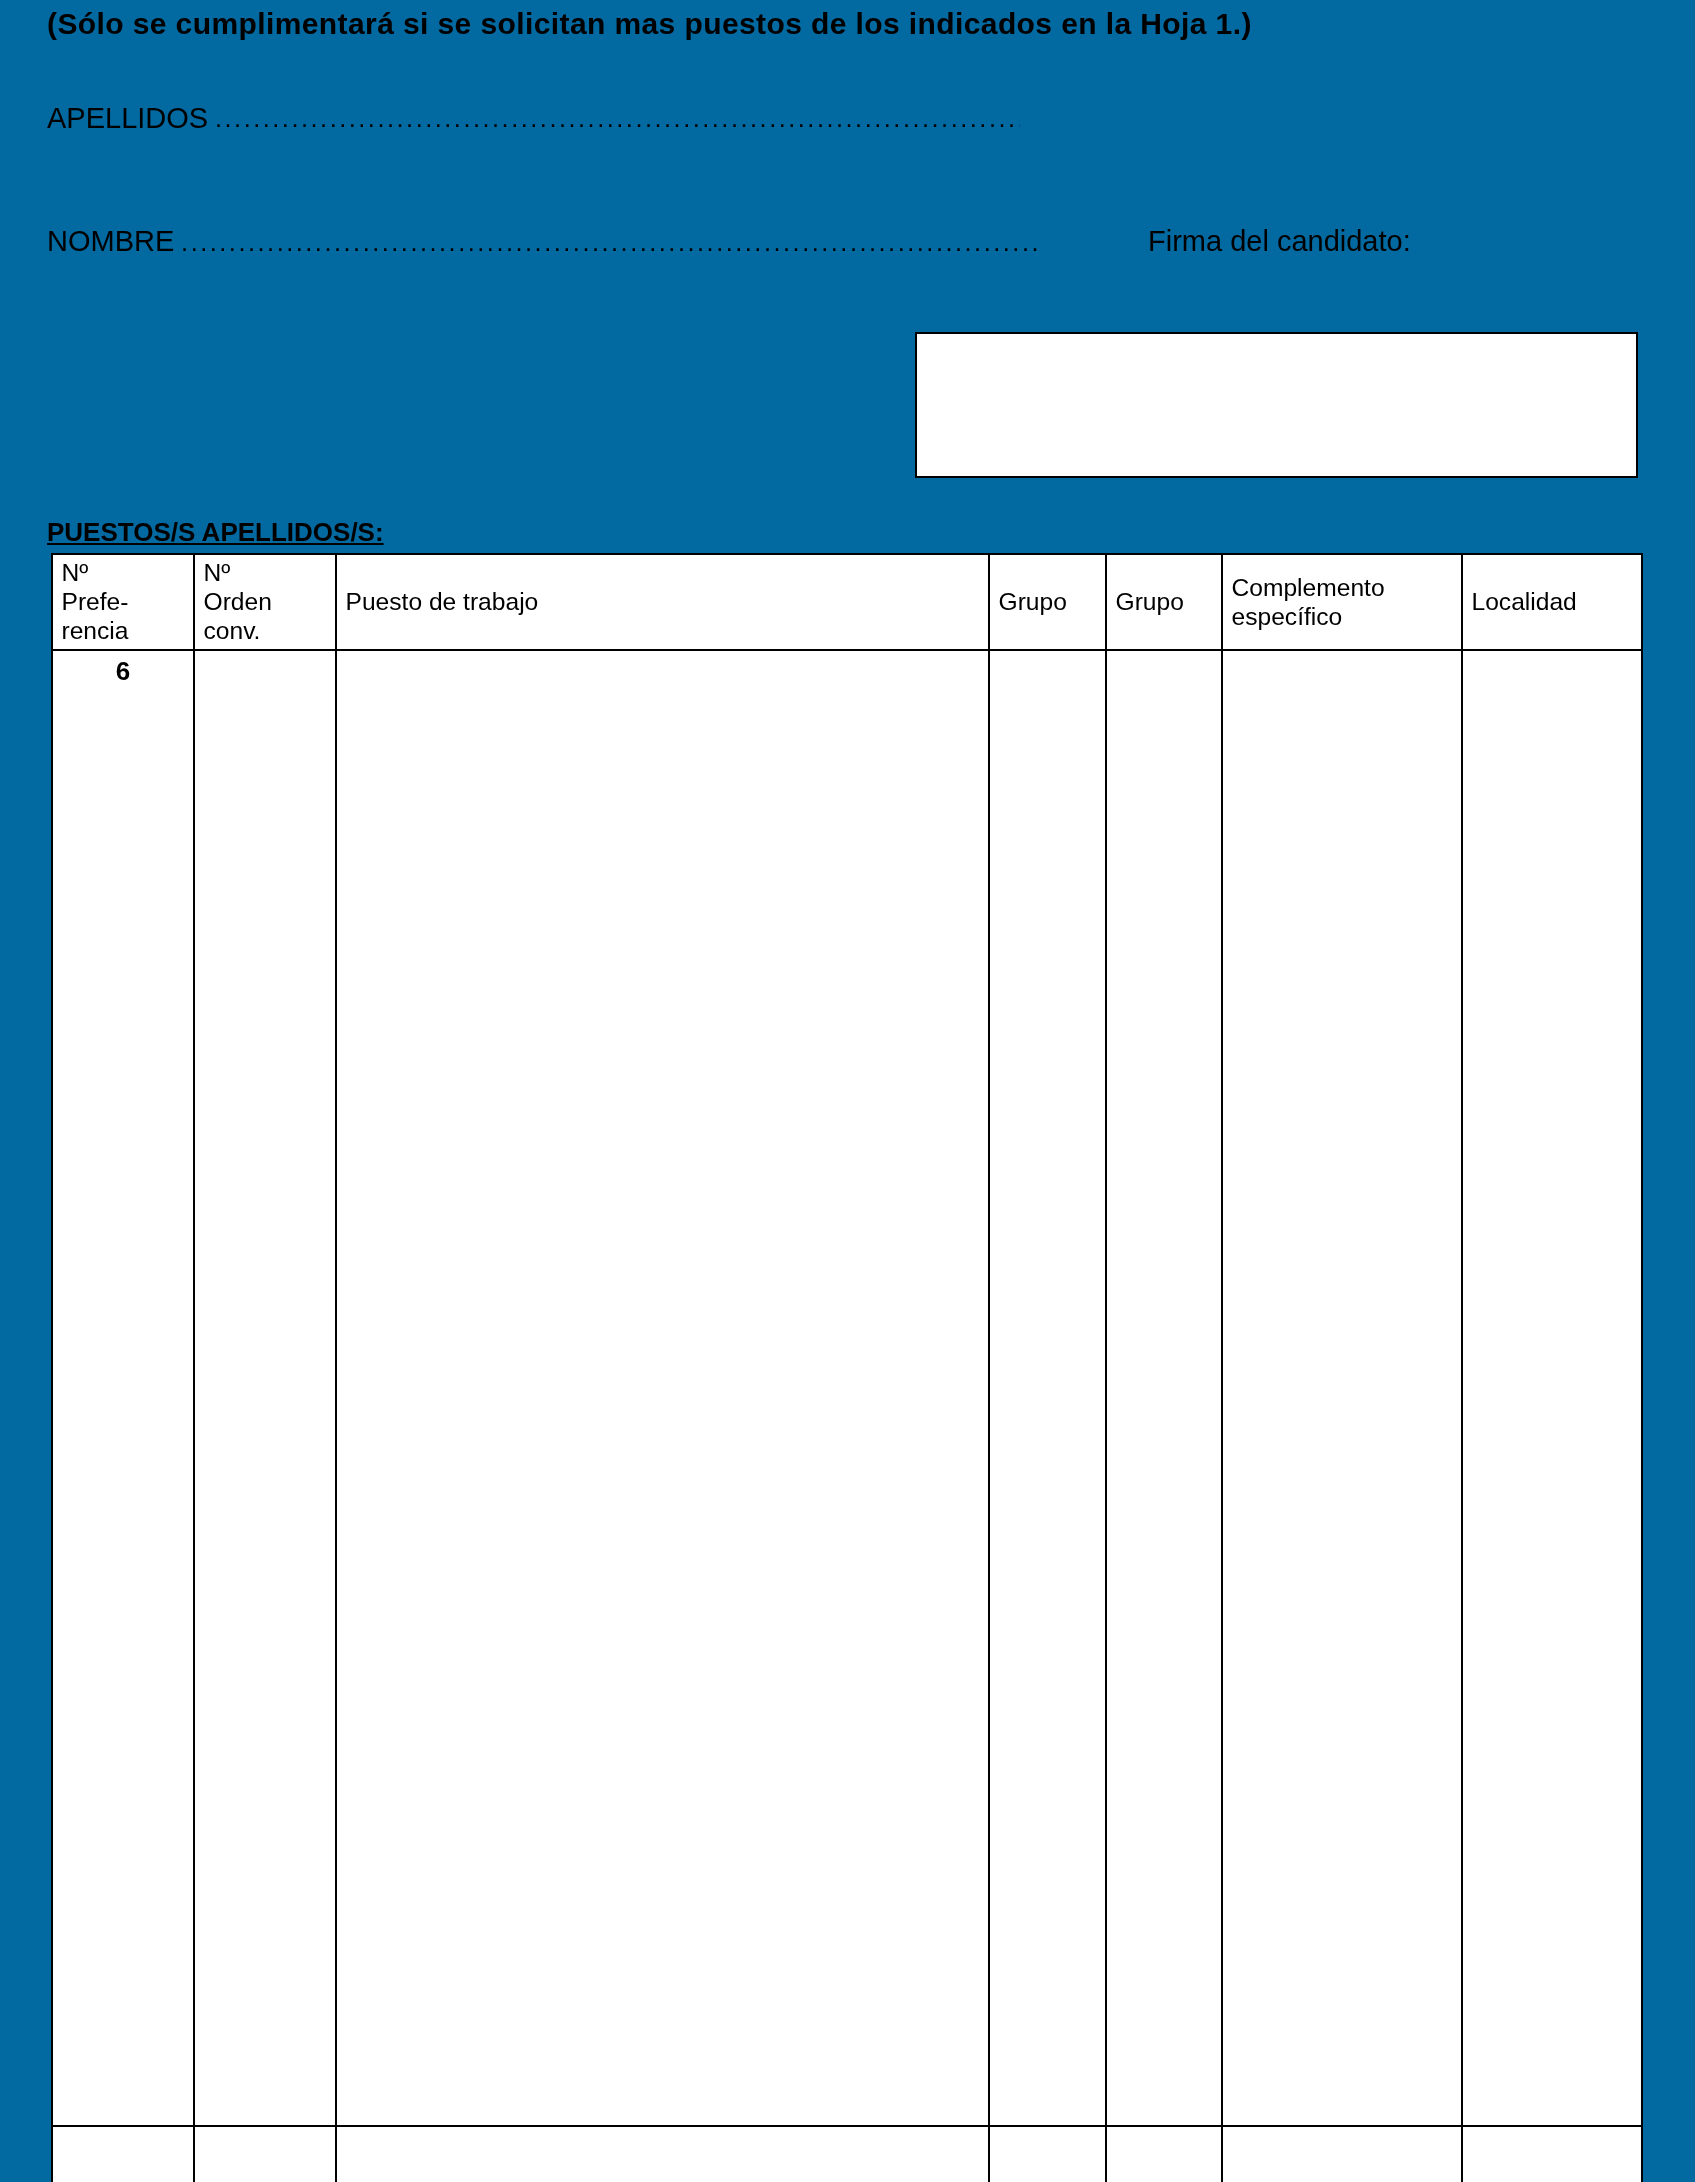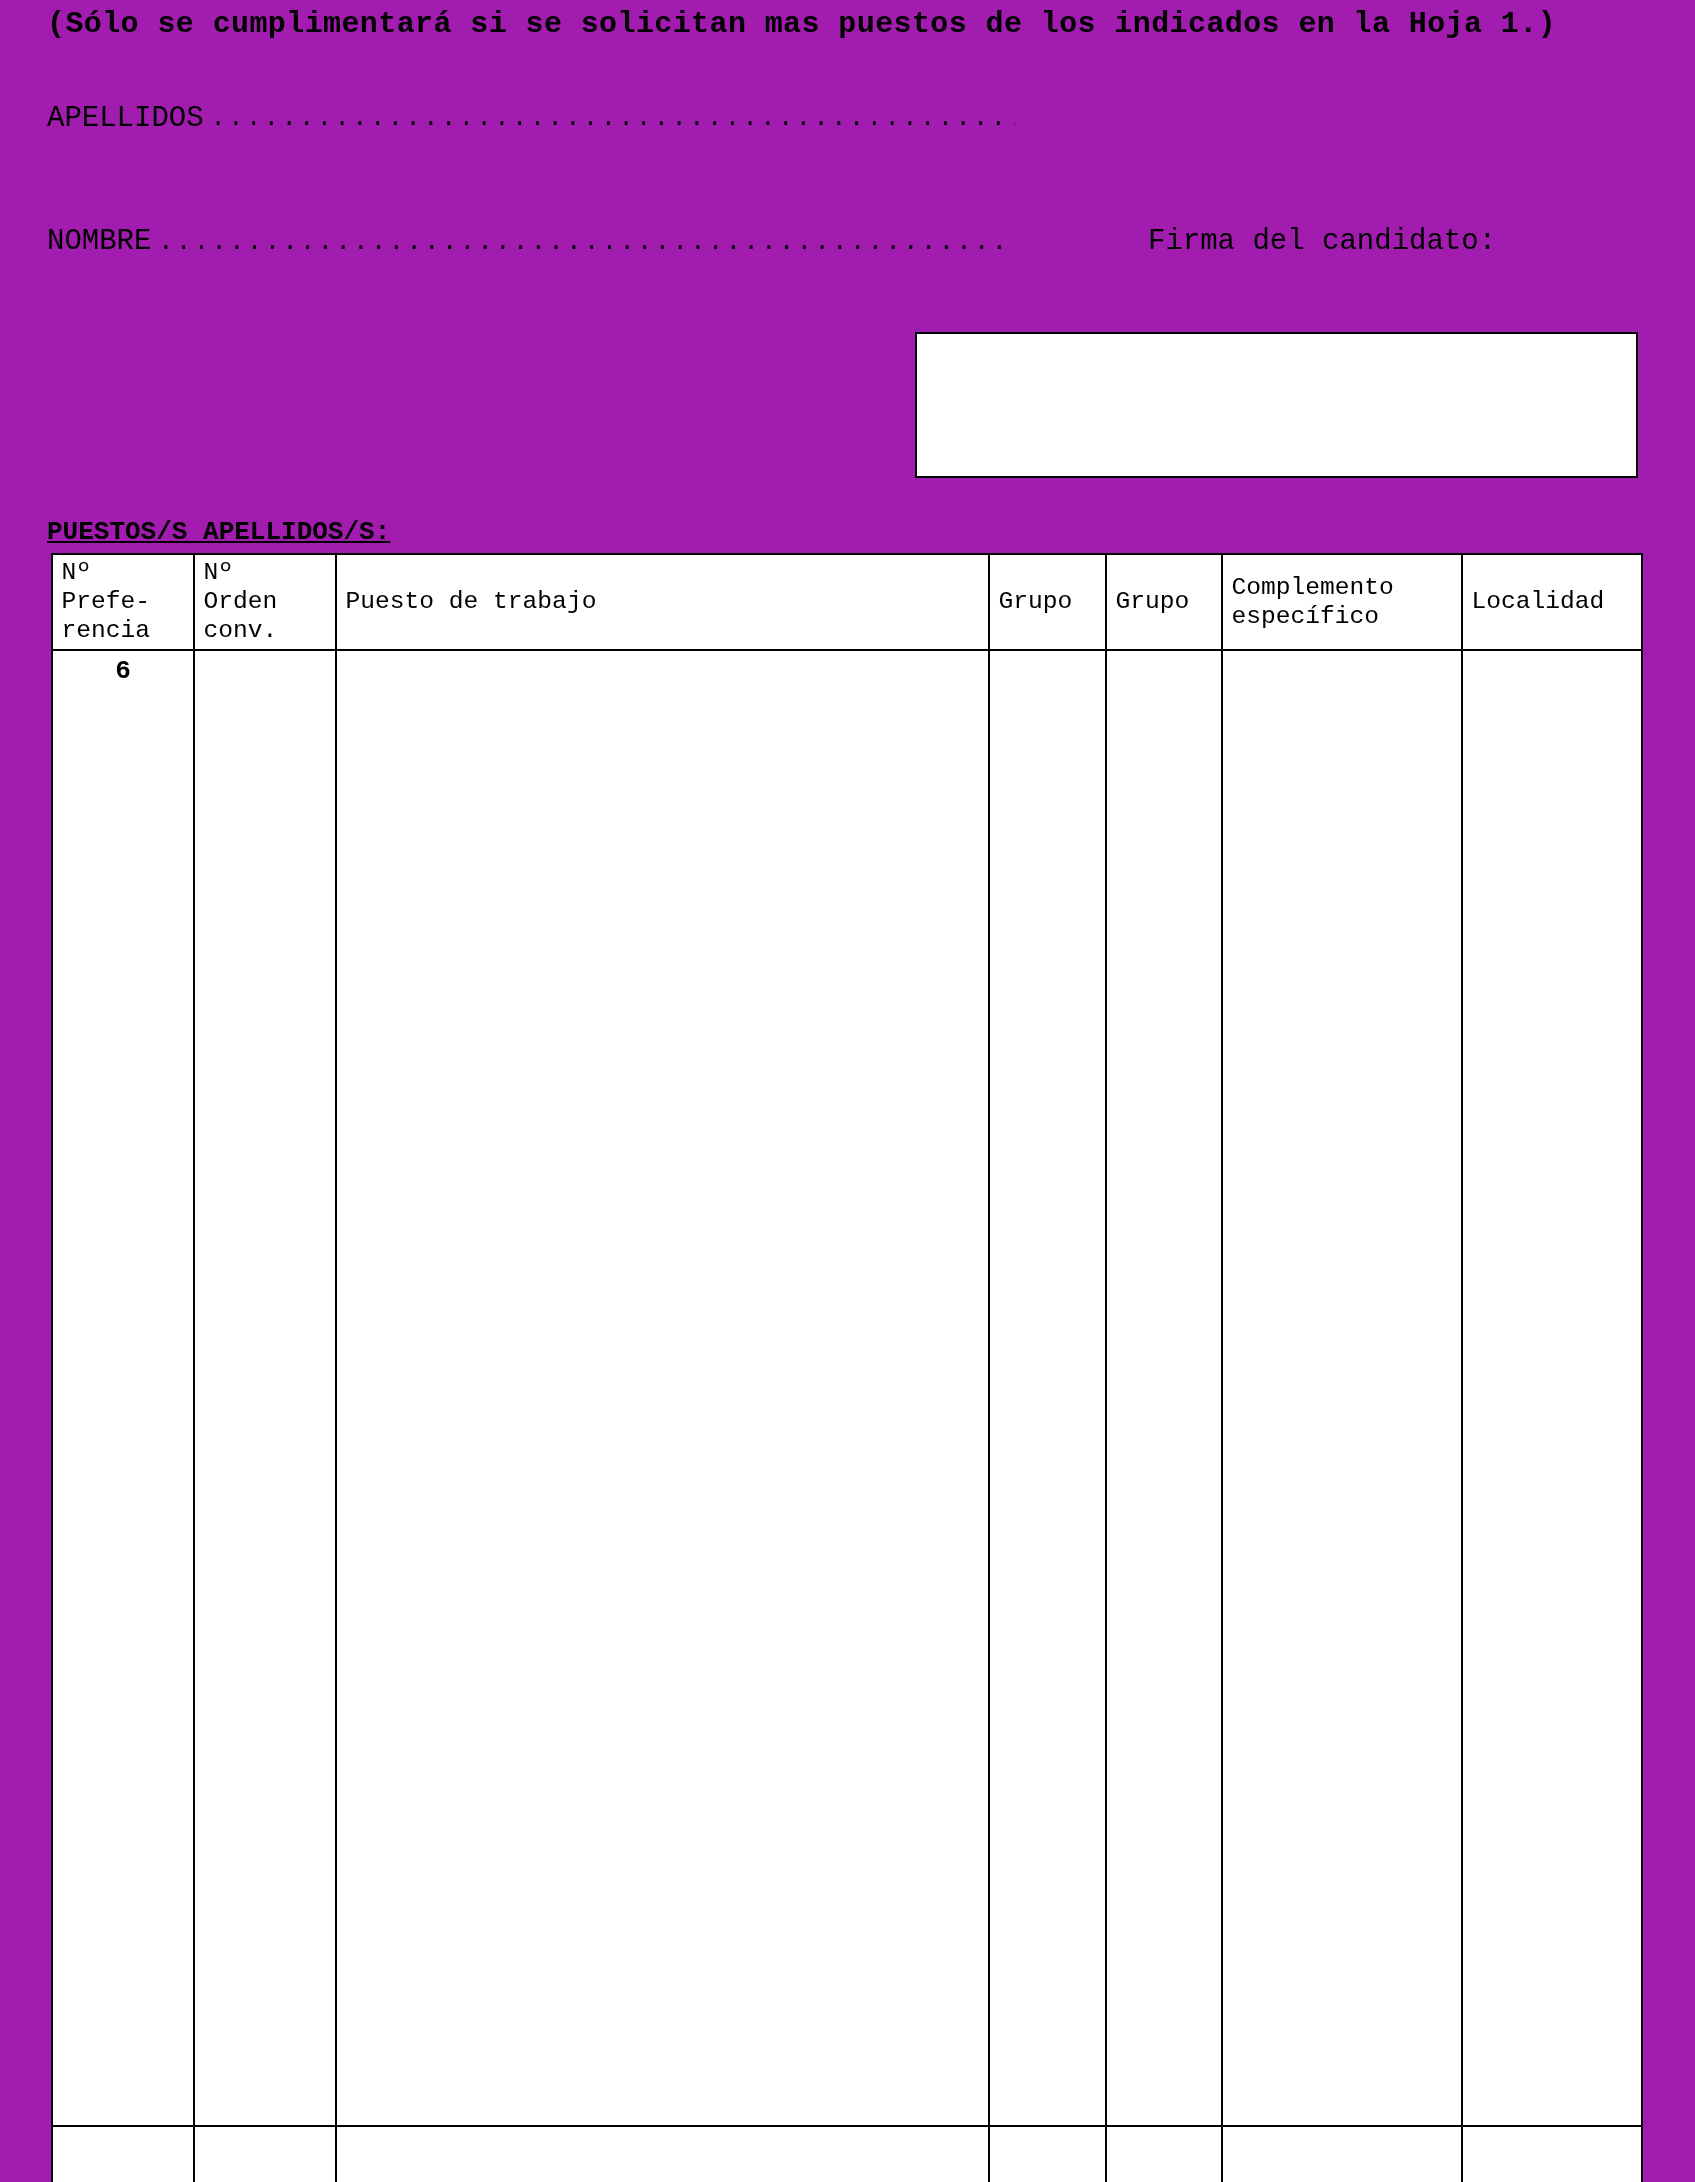--- a/index.html
+++ b/index.html
@@ -4,23 +4,23 @@
 <style>
   html, body {
     margin: 0;
     padding: 0;
     background: #ffffff;
   }
   .page {
     position: relative;
     width: 1695px;
     height: 2182px;
-    background: #a21caf;
+    background: #0369a1;
     color: #000000;
-    font-family: Liberation Mono, monospace;
+    font-family: Liberation Sans, sans-serif;
     overflow: hidden;
   }
   .note {
     position: absolute;
     left: 47px;
     top: 6.8px;
     width: 1526px;
     font-size: 30px;
     font-weight: bold;
     letter-spacing: 0.4px;

